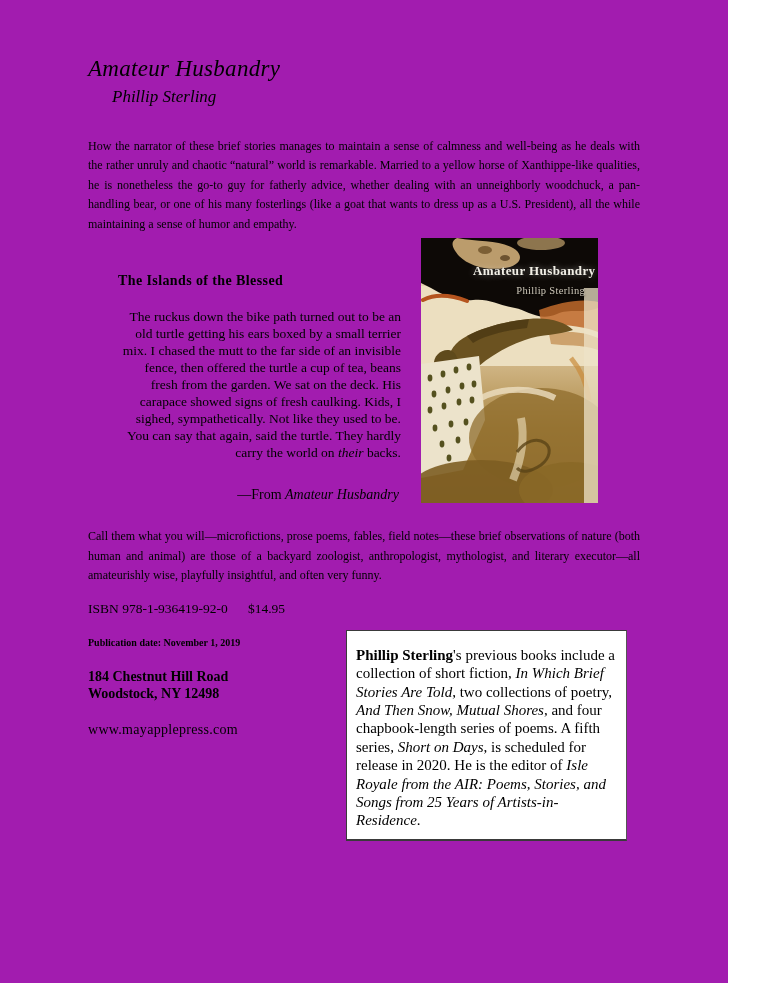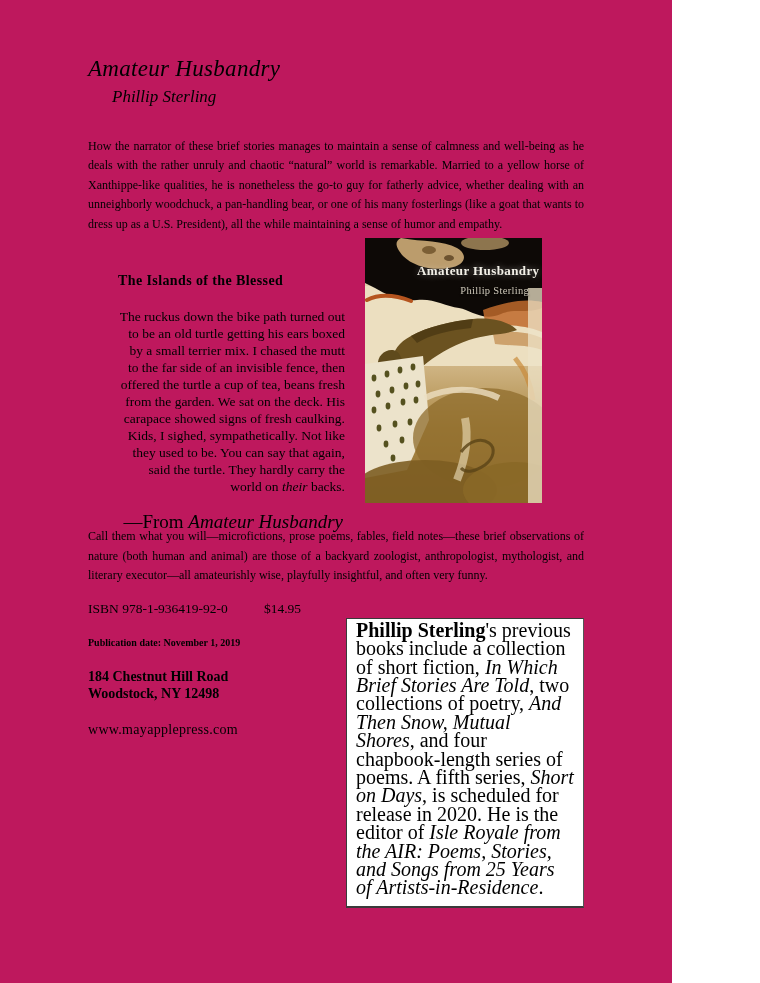--- a/index.html
+++ b/index.html
@@ -5,23 +5,23 @@
   * { margin: 0; padding: 0; box-sizing: border-box; }
   html, body { background: #ffffff; }
   body {
     width: 760px; height: 983px;
     font-family: "Liberation Serif", "DejaVu Serif", serif;
     color: #000000;
     position: relative;
     overflow: hidden;
   }
   .page {
-    width: 672px; height: 983px;
+    width: 728px; height: 983px;
     padding: 56px 88px 0 88px;
-    background: #be185d;
+    background: #a21caf;
   }
   
   .book-title {
     font-size: 23px; font-style: italic; font-weight: normal;
     line-height: 1.15; letter-spacing: 0.3px;
   }
   .book-author {
     font-size: 17px; font-style: italic;
     margin: 4px 0 0 24px; line-height: 1.25;
   }
@@ -38,21 +38,21 @@
   .excerpt-title {
     font-size: 14px; font-weight: bold; letter-spacing: 0.4px;
     line-height: 17px;
   }
   .excerpt-body {
     margin-top: 19px; font-size: 13.5px; line-height: 17px;
     max-width: 315px;
     text-align: right;
   }
   .excerpt-attrib {
-    margin-top: 16px; font-size: 19px; text-align: right;
+    margin-top: 26px; font-size: 14px; text-align: right;
     padding-right: 2px;
   }
   
   .cover {
     position: relative; flex: 0 0 177px;
     width: 177px; height: 265px; margin-right: 42px;
     overflow: hidden;
   }
   .cover svg { display: block; width: 177px; height: 265px; }
   .cover-title {
@@ -63,34 +63,34 @@
   }
   .cover-author {
     position: absolute; top: 47px; right: 13px;
     color: #cfc9ba; font-size: 10.5px; letter-spacing: 0.3px;
     text-shadow: 0 1px 2px rgba(0,0,0,0.7);
   }
   
   .bottom-row { display: flex; margin-top: 14px; }
   .pub-info { flex: 0 0 258px; width: 258px; }
   .isbn-line { font-size: 13.5px; line-height: 17px; }
-  .isbn-price { margin-left: 36px; }
+  .isbn-price { margin-left: 20px; }
   .pub-date-block { margin-top: 17px; font-size: 10px; line-height: 17px; }
   .bold-line { font-weight: bold; }
   .address-block { margin-top: 17px; font-size: 14px; line-height: 17px; font-weight: bold; }
   .website-line { margin-top: 20px; font-size: 14px; font-weight: normal; letter-spacing: 0.3px; }
   
   .bio-box {
-    margin-top: 18px;
+    margin-top: 30px;
     width: 281px;
     border: 1px solid #3a3a3a;
     border-bottom-width: 2px;
     border-right-color: #555;
-    padding: 2px 9px 9px 9px;
-    font-size: 20px; line-height: 18.4px;
+    padding: 15px 9px 9px 9px;
+    font-size: 15px; line-height: 18.4px;
     background: #ffffff;
   }
 </style>
 </head>
 <body>
 
 <div class="page">
 
   <div>
     <h1 class="book-title">Amateur Husbandry</h1>

